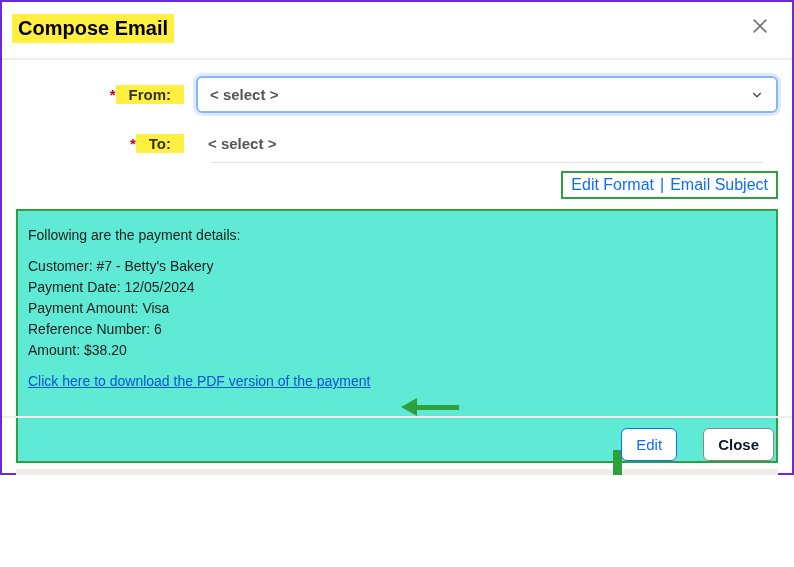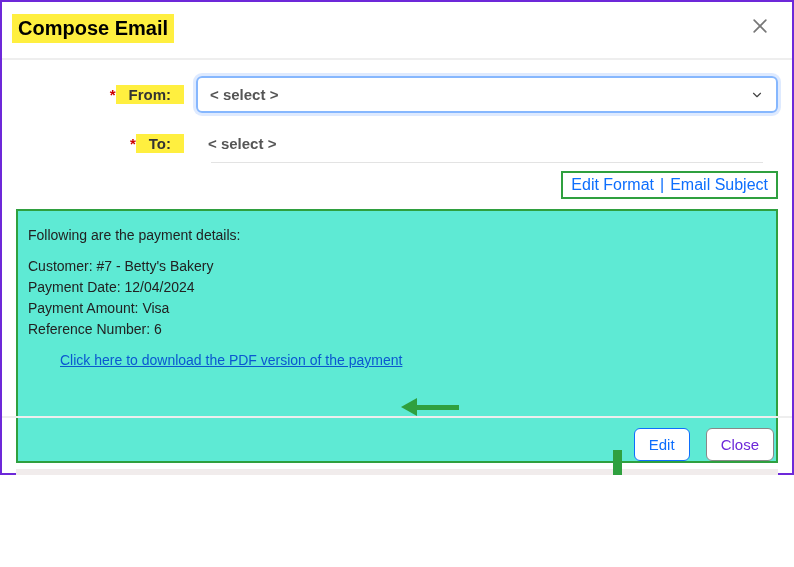--- a/index.html
+++ b/index.html
@@ -118,21 +118,20 @@
       padding: 16px 10px 24px 10px;
       position: relative;
       height: 254px;
     }
     .body-box p { margin-bottom: 5px; font-size: 14px; color: #222; }
     .body-box .spacer { height: 10px; }
     .pdf-link {
       color: #0b57d0;
       text-decoration: underline;
       cursor: pointer;
-      margin-left: 32px;
     }
     .arrow-right {
       position: absolute;
       left: 383px;
       top: 187px;
       display: flex;
       align-items: center;
     }
     .arrow-right .shaft {
       width: 42px;
@@ -172,34 +171,34 @@
     }
     .footer {
       position: absolute;
       bottom: 0;
       left: 0;
       right: 0;
       border-top: 2px solid #eee;
       padding: 10px 18px 12px 0;
       display: flex;
       justify-content: flex-end;
-      gap: 16px;
+      gap: 26px;
     }
     .btn {
       border-radius: 6px;
       padding: 7px 14px;
       font-size: 15px;
       background: #fff;
       cursor: pointer;
       min-width: 56px;
       text-align: center;
     }
     .btn-edit { border: 1.5px solid #0d6efd; color: #0d6efd; }
     .btn-send { border: 1.5px solid #2fa03f; color: #2fa03f; }
-    .btn-close { border: 1.5px solid #888; color: #6d28d9; }
+    .btn-close { border: 1.5px solid #888; color: #0f172a; font-weight: bold; }
   </style>
 </head>
 <body>
 
 <div class="frame">
 
   <div class="header">
     <span class="title">Compose Email</span>
     <span class="close-x">
       <svg viewBox="0 0 24 24" width="20" height="20" stroke="#777" stroke-width="2" fill="none" stroke-linecap="round">
@@ -244,23 +243,24 @@
       <a>Edit Format</a>
       <span class="sep">|</span>
       <a>Email Subject</a>
     </span>
   </div>
 
   <div class="body-box">
     <p>Following are the payment details:</p>
     <div class="spacer"></div>
     <p>Customer: #7 - Betty's Bakery</p>
-    <p>Payment Date: 12/04/2024</p>
+    <p>Payment Date: 12/05/2024</p>
     <p>Payment Amount: Visa</p>
     <p>Reference Number: 6</p>
+    <p>Amount: $38.20</p>
     <div class="spacer"></div>
     <p><a class="pdf-link">Click here to download the PDF version of the payment</a></p>
 
     <div class="arrow-right">
       <div class="head"></div>
         <div class="shaft"></div>
     </div>
   </div>
 
   <div class="gray-strip"></div>

